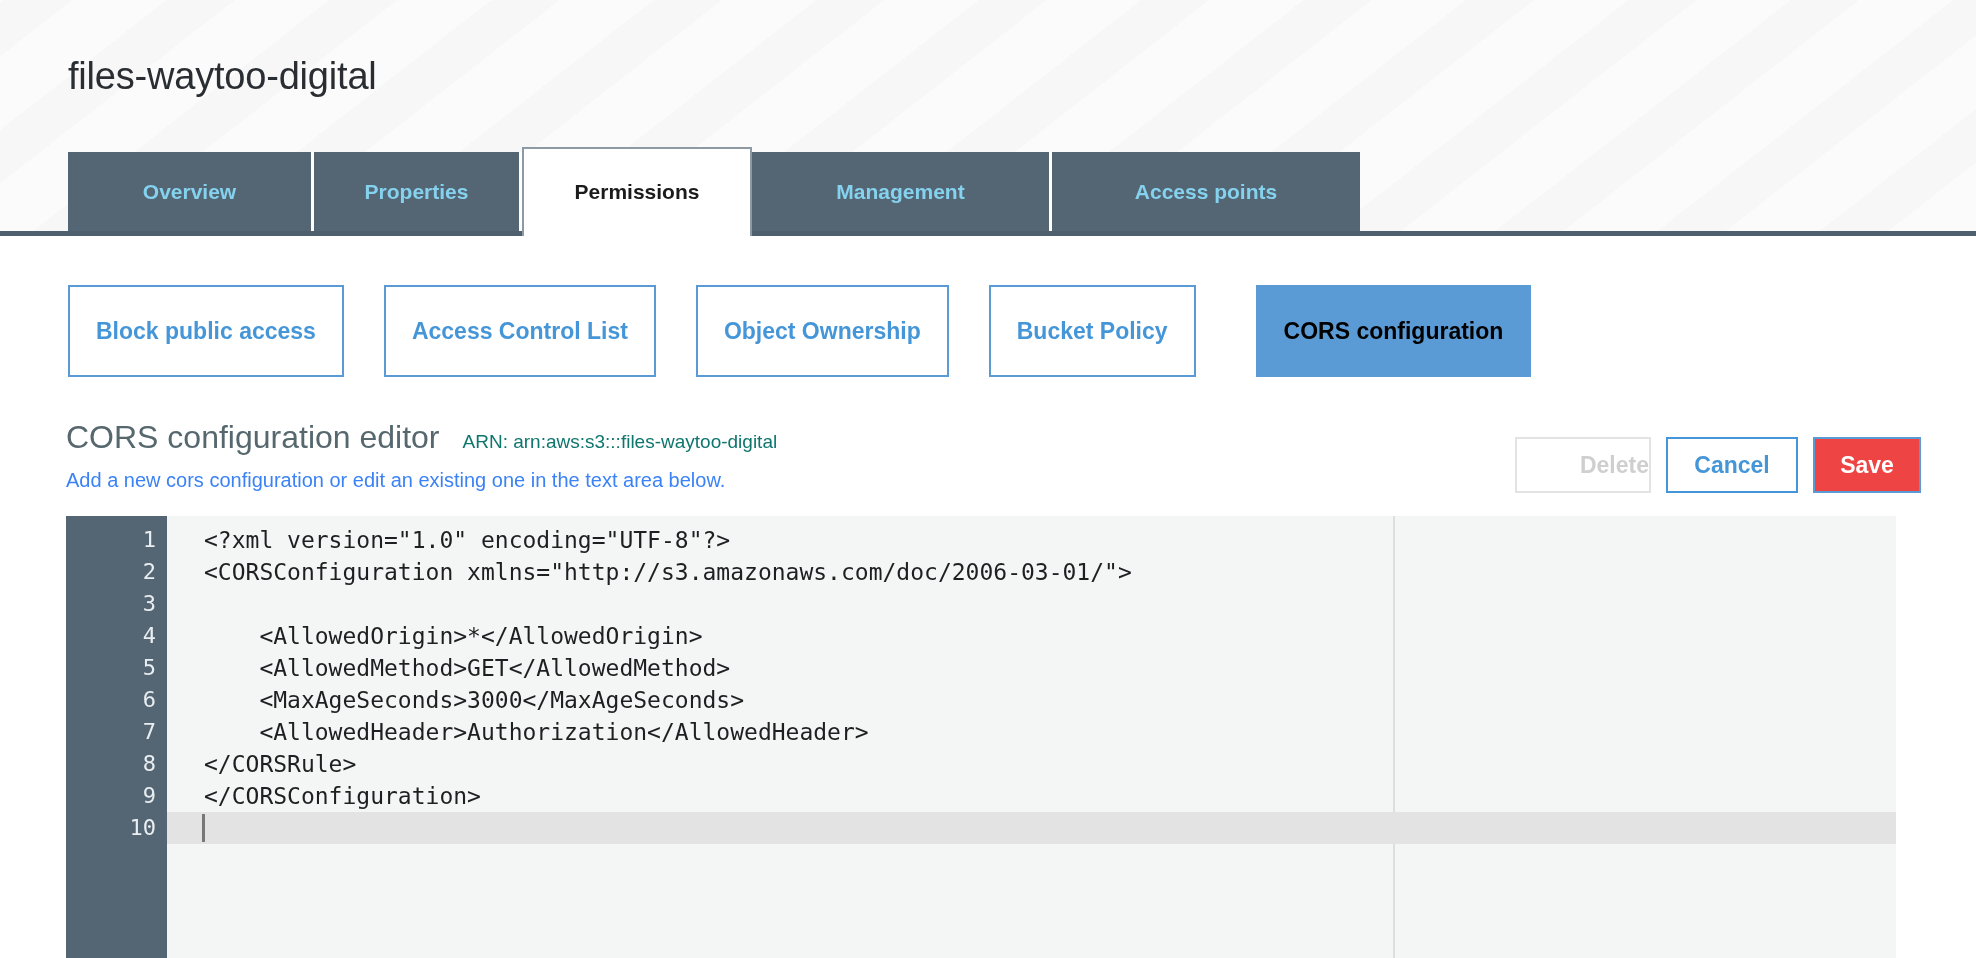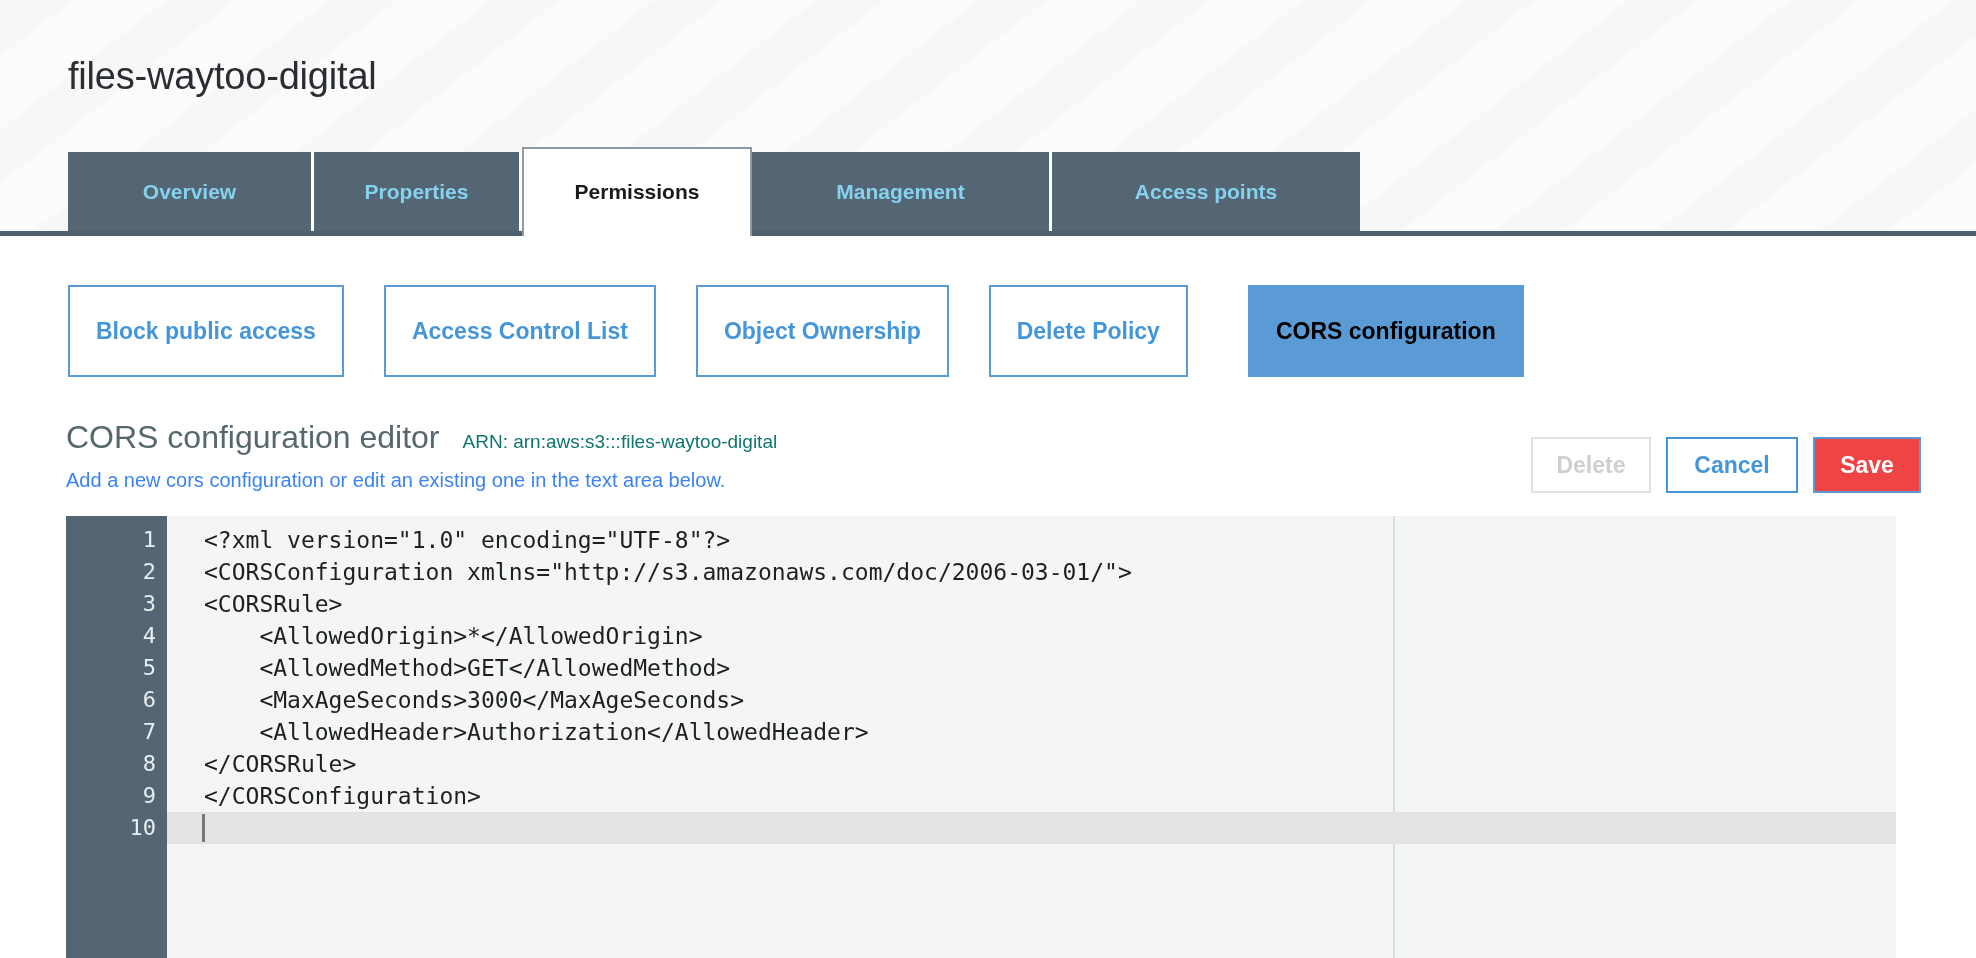--- a/index.html
+++ b/index.html
@@ -179,24 +179,25 @@
     line-height: 52px;
     font-size: 23px;
     font-weight: bold;
     text-align: center;
     cursor: pointer;
     border: 2px solid transparent;
     background: #ffffff;
     white-space: nowrap;
   }
   .act.delete {
-    width: 120px;
+    width: 136px;
     border-color: #e3e3e3;
     color: #cfcfcf;
     cursor: default;
+    text-align: right;
   }
   .act.cancel {
     width: 132px;
     border-color: #4596d8;
     color: #4596d8;
   }
   .act.save {
     width: 108px;
     border-color: #5b9bd5;
     background: #ef4444;
@@ -286,21 +287,21 @@
         <div class="tab w3 active">Permissions</div>
         <div class="tab w4">Management</div>
         <div class="tab w5">Access points</div>
       </div>
   </div>
 
   <div class="subnav" id="subnav-container">
       <div class="subbtn">Block public access</div>
       <div class="subbtn">Access Control List</div>
       <div class="subbtn">Object Ownership</div>
-      <div class="subbtn">Delete Policy</div>
+      <div class="subbtn">Bucket Policy</div>
       <div class="subbtn selected">CORS configuration</div>
     </div>
 
   <div class="editor-head">
     <span class="editor-title">CORS configuration editor</span><span class="editor-arn">ARN: arn:aws:s3:::files-waytoo-digital</span>
   </div>
   <div class="editor-sub">Add a new cors configuration or edit an existing one in the text area below.</div>
 
   <div class="actions">
     <div class="act delete">Delete</div>
@@ -318,21 +319,20 @@
         <div class="gutter-num" style="top: 168px;">6</div>
         <div class="gutter-num" style="top: 200px;">7</div>
         <div class="gutter-num" style="top: 232px;">8</div>
         <div class="gutter-num" style="top: 264px;">9</div>
         <div class="gutter-num" style="top: 296px;">10</div>
       </div>
     <div class="code-area" id="code-area">
       <div class="ruler"></div>
     <div class="code-line" style="top: 8px;">&lt;?xml version="1.0" encoding="UTF-8"?&gt;</div>
         <div class="code-line" style="top: 40px;">&lt;CORSConfiguration xmlns="http://s3.amazonaws.com/doc/2006-03-01/"&gt;</div>
-        <div class="code-line" style="top: 72px;">&lt;CORSRule&gt;</div>
         <div class="code-line" style="top: 104px;">    &lt;AllowedOrigin&gt;*&lt;/AllowedOrigin&gt;</div>
         <div class="code-line" style="top: 136px;">    &lt;AllowedMethod&gt;GET&lt;/AllowedMethod&gt;</div>
         <div class="code-line" style="top: 168px;">    &lt;MaxAgeSeconds&gt;3000&lt;/MaxAgeSeconds&gt;</div>
         <div class="code-line" style="top: 200px;">    &lt;AllowedHeader&gt;Authorization&lt;/AllowedHeader&gt;</div>
         <div class="code-line" style="top: 232px;">&lt;/CORSRule&gt;</div>
         <div class="code-line" style="top: 264px;">&lt;/CORSConfiguration&gt;</div>
         <div class="code-line active-line" style="top: 296px;"></div>
         <div class="cursor" style="top: 298px;"></div>
       </div>
   </div>

